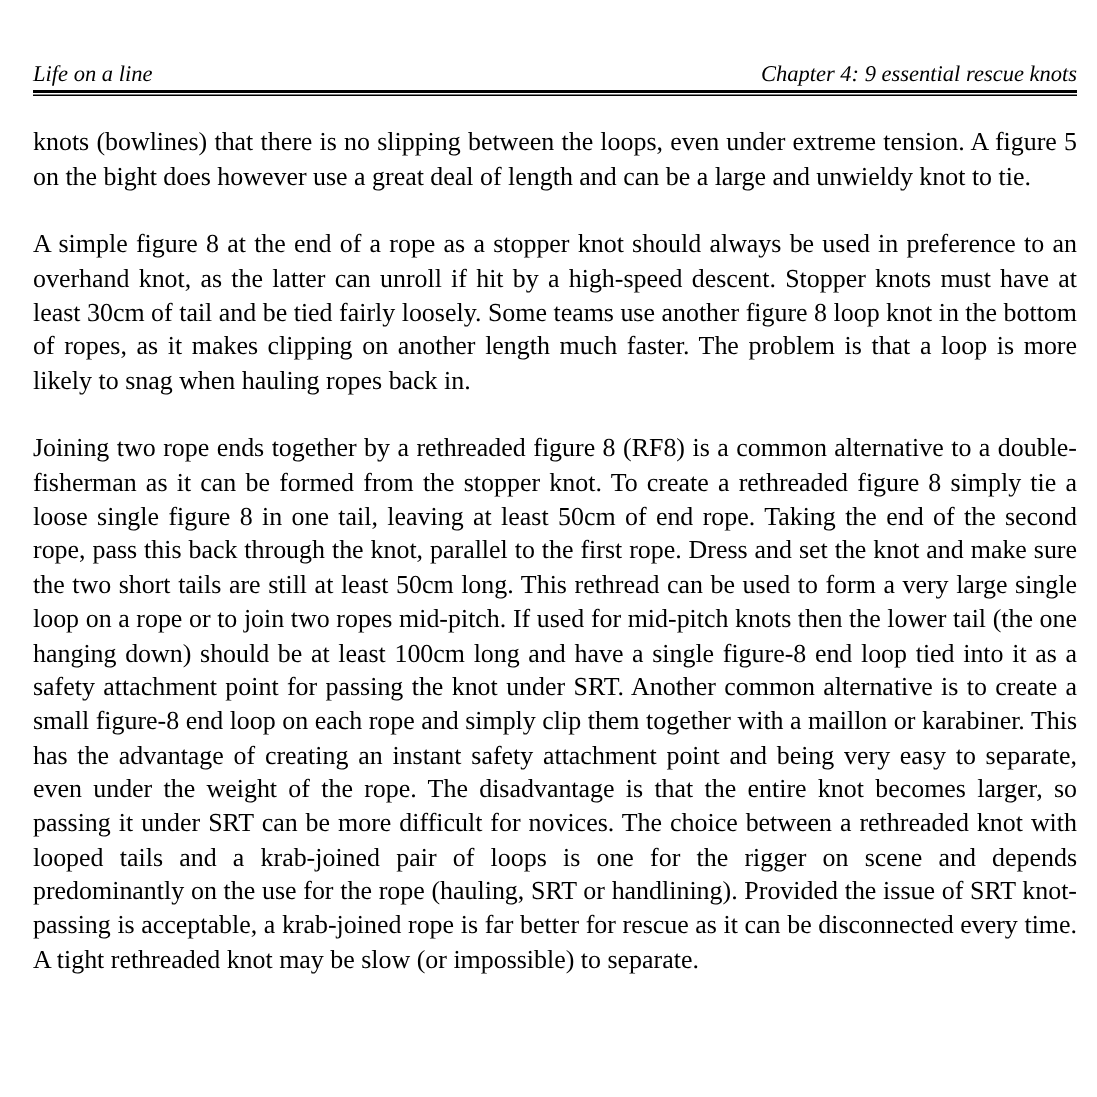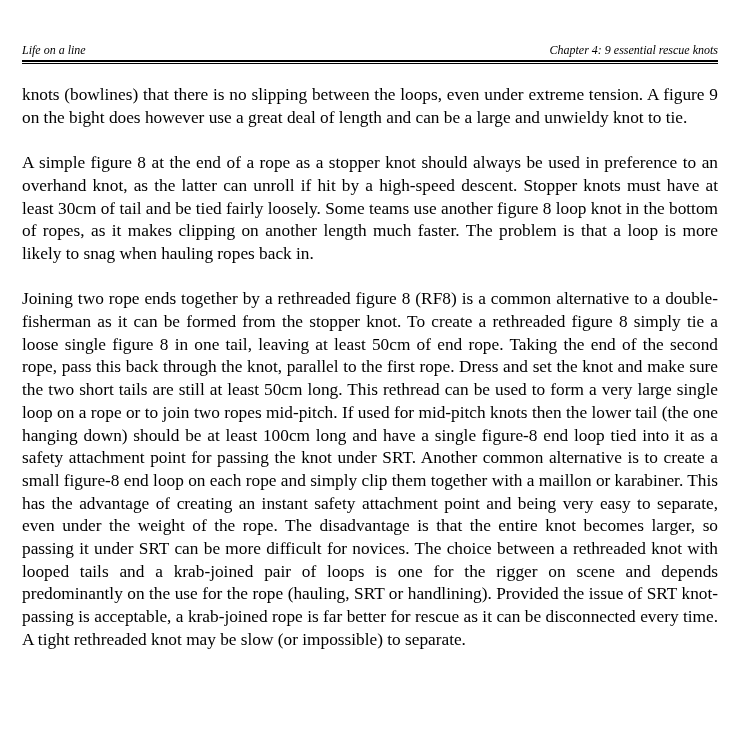--- a/index.html
+++ b/index.html
@@ -21,21 +21,21 @@
       top: 0;
       width: 696px;
     }
     .running-header {
       position: absolute;
       left: 0;
       top: 40px;
       width: 696px;
       height: 20px;
       font-style: italic;
-      font-size: 12px;
+      font-size: 15px;
       line-height: 20px;
     }
     .running-header .left {
       position: absolute;
       left: 0;
       top: 0;
     }
     .running-header .right {
       position: absolute;
       right: 0;
@@ -67,17 +67,17 @@
 <body>
 
 <div class="page">
   <div class="running-header">
     <span class="left">Life on a line</span>
     <span class="right">Chapter 4: 9 essential rescue knots</span>
   </div>
   <div class="header-rule"></div>
 
   <div class="body-text">
-    <p>knots (bowlines) that there is no slipping between the loops, even under extreme tension. A figure 9 on the bight does however use a great deal of length and can be a large and unwieldy knot to tie.</p>
+    <p>knots (bowlines) that there is no slipping between the loops, even under extreme tension. A figure 5 on the bight does however use a great deal of length and can be a large and unwieldy knot to tie.</p>
     <p>A simple figure 8 at the end of a rope as a stopper knot should always be used in preference to an overhand knot, as the latter can unroll if hit by a high-speed descent. Stopper knots must have at least 30cm of tail and be tied fairly loosely. Some teams use another figure 8 loop knot in the bottom of ropes, as it makes clipping on another length much faster. The problem is that a loop is more likely to snag when hauling ropes back in.</p>
     <p>Joining two rope ends together by a rethreaded figure 8 (RF8) is a common alternative to a double-fisherman as it can be formed from the stopper knot. To create a rethreaded figure 8 simply tie a loose single figure 8 in one tail, leaving at least 50cm of end rope. Taking the end of the second rope, pass this back through the knot, parallel to the first rope. Dress and set the knot and make sure the two short tails are still at least 50cm long. This rethread can be used to form a very large single loop on a rope or to join two ropes mid-pitch. If used for mid-pitch knots then the lower tail (the one hanging down) should be at least 100cm long and have a single figure-8 end loop tied into it as a safety attachment point for passing the knot under SRT. Another common alternative is to create a small figure-8 end loop on each rope and simply clip them together with a maillon or karabiner. This has the advantage of creating an instant safety attachment point and being very easy to separate, even under the weight of the rope. The disadvantage is that the entire knot becomes larger, so passing it under SRT can be more difficult for novices. The choice between a rethreaded knot with looped tails and a krab-joined pair of loops is one for the rigger on scene and depends predominantly on the use for the rope (hauling, SRT or handlining). Provided the issue of SRT knot-passing is acceptable, a krab-joined rope is far better for rescue as it can be disconnected every time. A tight rethreaded knot may be slow (or impossible) to separate.</p>
   </div>
 </div>
 
 </body></html>

